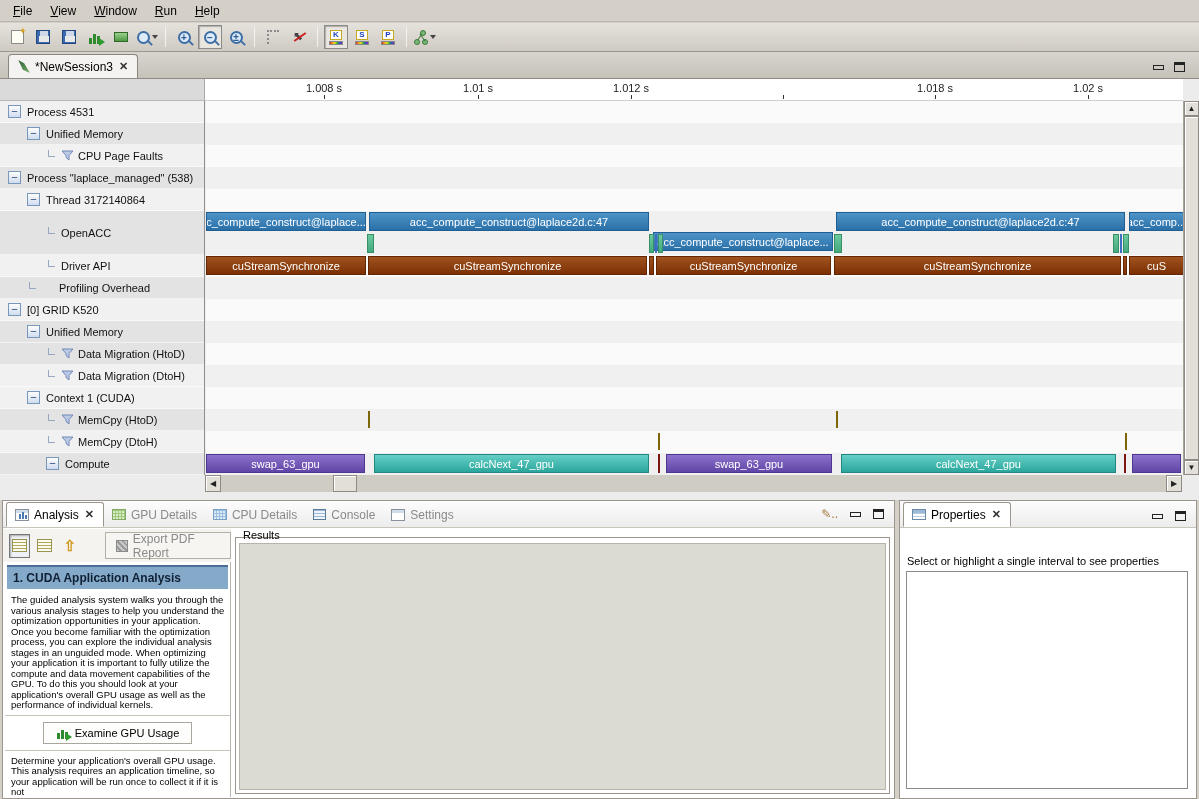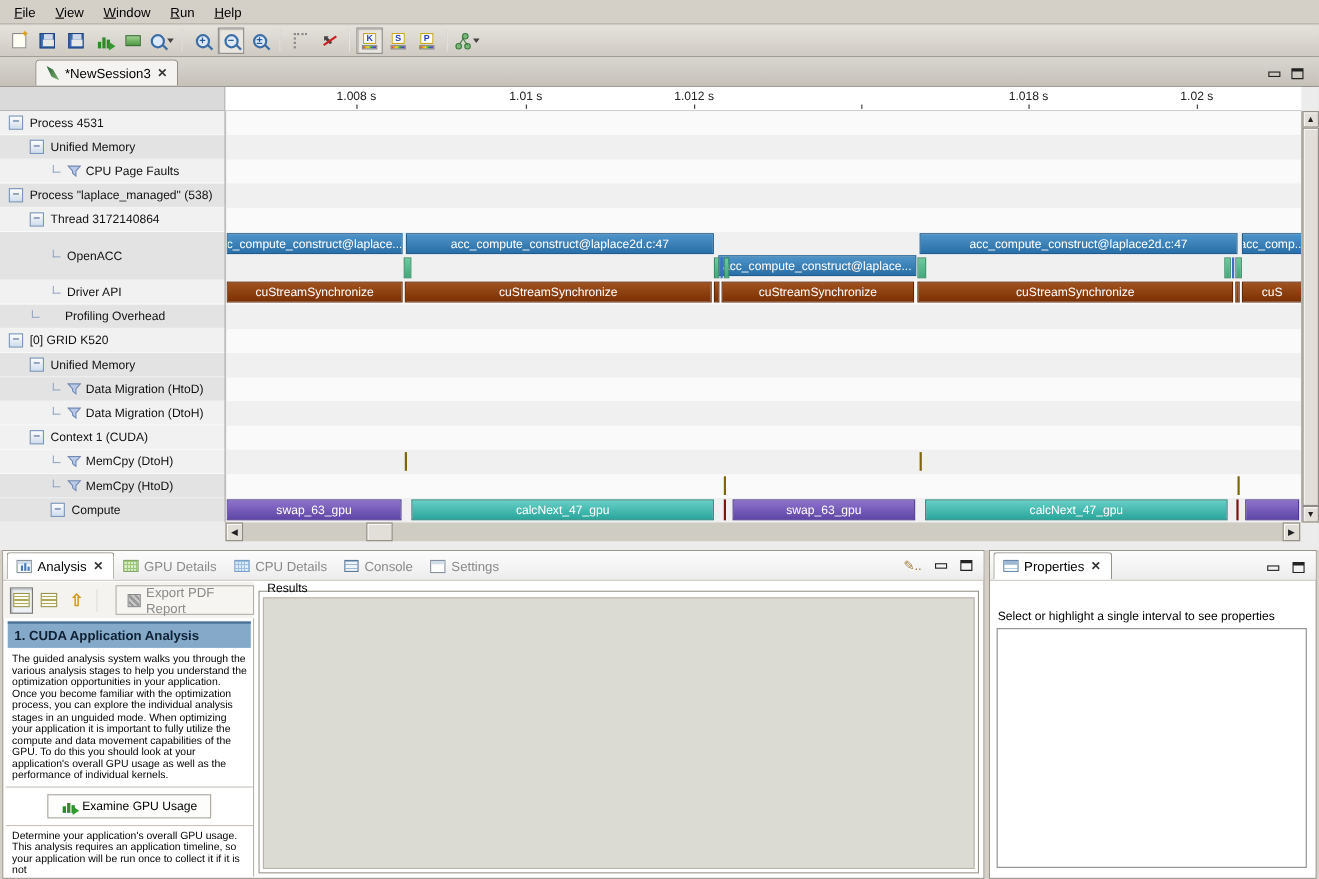--- a/index.html
+++ b/index.html
@@ -35,21 +35,21 @@
   .markK { width:14px; height:14px; position:relative; }
   .markK::before { content:"⬉"; position:absolute; font-size:12px; color:#444; top:-1px; left:1px; }
   .markK::after { content:""; position:absolute; left:1px; top:6px; width:14px; height:2px; background:#cc2020; transform:rotate(-35deg); }
   .nodes { position:relative; width:18px; height:15px; }
   .nodes i { position:absolute; width:6px; height:6px; border-radius:50%; background:#7ab87a; border:1px solid #3c7a3c; }
   .nodes::before, .nodes::after { content:""; position:absolute; width:1px; height:9px; background:#3c7a3c; top:3px; }
   .nodes::before { left:5px; transform:rotate(35deg); }
   .nodes::after { right:5px; transform:rotate(-35deg); }
 
   
-  .sess-bar { position:absolute; top:52px; left:0; right:0; height:26px; background:linear-gradient(#d8d5cf,#c6c2ba); display:flex; align-items:flex-end;padding-left:24px; }
+  .sess-bar { position:absolute; top:52px; left:0; right:0; height:26px; background:linear-gradient(#d8d5cf,#c6c2ba); display:flex; align-items:flex-end; }
   .sess-tab { height:24px; margin-left:8px; padding:0 8px; display:flex; align-items:center; gap:5px; background:#f4f3f1; border:1px solid #8a867e; border-bottom:none; border-radius:4px 4px 0 0; font-size:12px; }
   .closex { font-size:11px; font-weight:bold; color:#333; padding:0 1px; }
   .swoosh { width:13px; height:13px; background:linear-gradient(135deg,#2a5c34,#7ab06a); clip-path:polygon(10% 0,55% 25%,100% 100%,45% 75%); }
   .winbtns { margin-left:auto; display:flex; align-items:center; gap:10px; padding:0 14px 6px 0; }
   .wb-min { width:11px; height:5px; border:1px solid #222; }
   .wb-max { width:11px; height:10px; border:1px solid #222; border-top:3px solid #222; }
 
   
   .timeline { position:absolute; top:78px; left:0; width:1199px; height:422px; background:#ececec; border-top:1px solid #8f8b84; }
   .ruler { position:absolute; top:0; left:0; right:0; height:22px; }
@@ -304,37 +304,37 @@
           <svg width="13" height="11" viewBox="0 0 13 11">
             <path d="M1 1 H12 L8 5.5 V10 L5 7.5 V5.5 Z" fill="#b9c9e6" stroke="#7189b5"></path>
           </svg>
         </span>
         <span>Data Migration (DtoH)</span>
       </div>
       <div class="tree-row light" style="height: 22px; padding-left: 27px;">
         <span class="minus">−</span>
         <span>Context 1 (CUDA)</span>
       </div>
+      <div class="tree-row dark" style="height: 22px; padding-left: 46px;">
+        <span class="leafc"></span>
+        <span class="funnel">
+          <svg width="13" height="11" viewBox="0 0 13 11">
+            <path d="M1 1 H12 L8 5.5 V10 L5 7.5 V5.5 Z" fill="#b9c9e6" stroke="#7189b5"></path>
+          </svg>
+        </span>
+        <span>MemCpy (HtoD)</span>
+      </div>
       <div class="tree-row light" style="height: 22px; padding-left: 46px;">
         <span class="leafc"></span>
         <span class="funnel">
           <svg width="13" height="11" viewBox="0 0 13 11">
             <path d="M1 1 H12 L8 5.5 V10 L5 7.5 V5.5 Z" fill="#b9c9e6" stroke="#7189b5"></path>
           </svg>
         </span>
         <span>MemCpy (DtoH)</span>
-      </div>
-      <div class="tree-row dark" style="height: 22px; padding-left: 46px;">
-        <span class="leafc"></span>
-        <span class="funnel">
-          <svg width="13" height="11" viewBox="0 0 13 11">
-            <path d="M1 1 H12 L8 5.5 V10 L5 7.5 V5.5 Z" fill="#b9c9e6" stroke="#7189b5"></path>
-          </svg>
-        </span>
-        <span>MemCpy (HtoD)</span>
       </div>
       <div class="tree-row dark" style="height: 22px; padding-left: 46px;">
         <span class="minus">−</span>
         <span>Compute</span>
       </div>
     </div>
   <div class="tl-lanes">
       <div class="lane light" style="height: 22px;"></div>
       <div class="lane dark" style="height: 22px;"></div>
       <div class="lane light" style="height: 22px;"></div>

